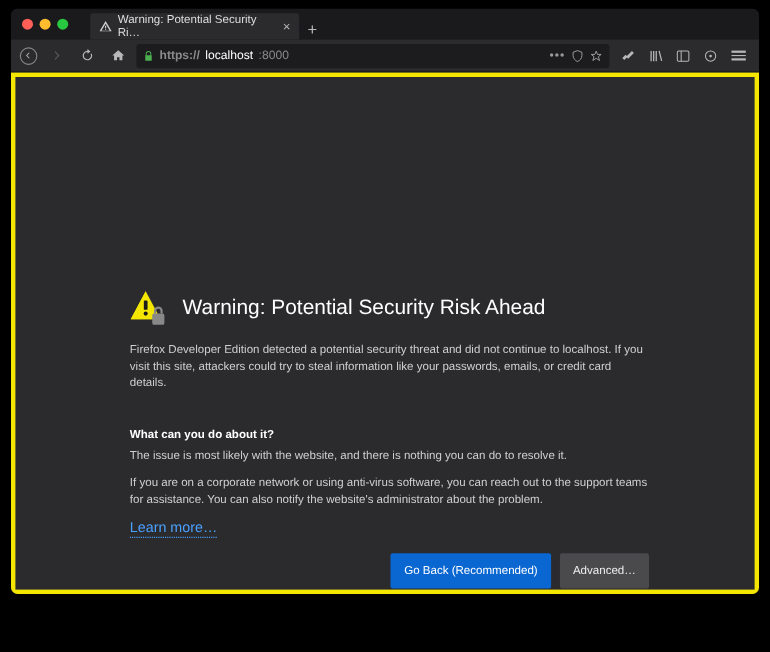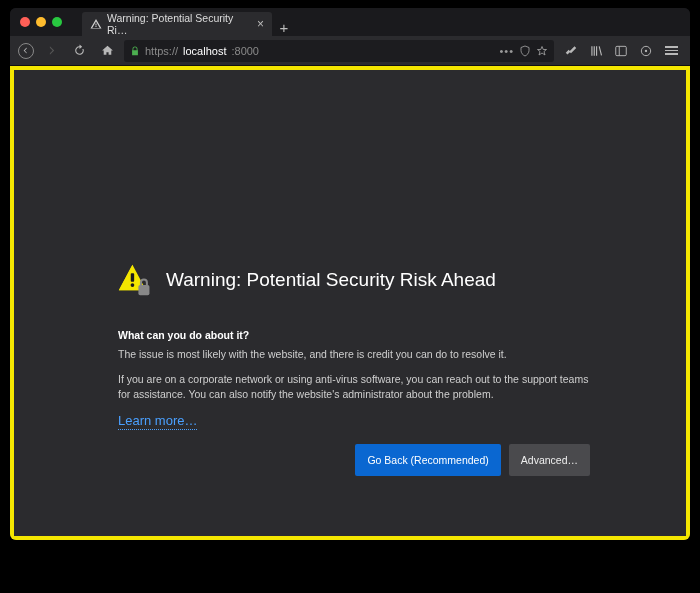--- a/index.html
+++ b/index.html
@@ -130,21 +130,21 @@
           <path fill="#b8b8b8" d="M12 3 2 12h3v8h5v-5h4v5h5v-8h3z"></path>
         </svg>
     </div>
 
     <div class="urlbar">
       <span class="lock">
         <svg width="10" height="10" viewBox="0 0 24 24">
             <path fill="#4caf50" d="M6 10V7a6 6 0 1 1 12 0v3h1v12H5V10h1zm2 0h8V7a4 4 0 1 0-8 0v3z"></path>
           </svg>
       </span>
-      <span style="color:#8a8a8a;">https://</span>
+      <span style="color:#8a8a8a;font-weight:bold;">https://</span>
         <span class="host">localhost</span>
         <span class="path">:8000</span>
       <span class="spacer"></span>
       <span class="meat">•••</span>
       <span>
         <svg width="12" height="12" viewBox="0 0 24 24">
             <path fill="none" stroke="#aaa" stroke-width="1.6" d="M12 2l8 3v6c0 5-3.5 9-8 11-4.5-2-8-6-8-11V5l8-3z"></path>
           </svg>
       </span>
       <span>
@@ -193,22 +193,23 @@
             <path d="M17 2 1 32h24" fill="#f4e600"></path>
             <path d="M17 2 33 32H1z" fill="#f4e600"></path>
             <rect x="15" y="12" width="4" height="10" rx="1" fill="#1a1a1d"></rect>
             <circle cx="17" cy="26" r="2.2" fill="#1a1a1d"></circle>
             <rect x="24" y="26" width="13" height="12" rx="2" fill="#888"></rect>
             <path d="M27 26v-3a3.5 3.5 0 1 1 7 0v3" fill="none" stroke="#888" stroke-width="2.4"></path>
           </svg>
         </span>
         <h1 class="title">Warning: Potential Security Risk Ahead</h1>
       </div>
+      <p class="para">Firefox Developer Edition detected a potential security threat and did not continue to localhost. If you visit this site, attackers could try to steal information like your passwords, emails, or credit card details.</p>
       <p class="subhead">What can you do about it?</p>
-      <p class="para">The issue is most likely with the website, and there is credit you can do to resolve it.</p>
+      <p class="para">The issue is most likely with the website, and there is nothing you can do to resolve it.</p>
       <p class="para">If you are on a corporate network or using anti-virus software, you can reach out to the support teams for assistance. You can also notify the website's administrator about the problem.</p>
       <a href="#" class="learn">Learn more…</a>
       <div class="btnrow">
         <button class="btn primary">Go Back (Recommended)</button>
         <button class="btn secondary">Advanced…</button>
       </div>
     </div>
   </div>
 
 </div>

